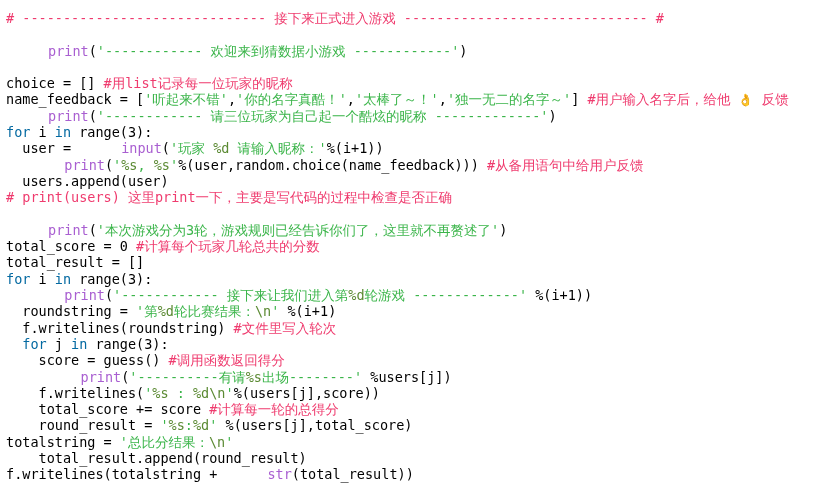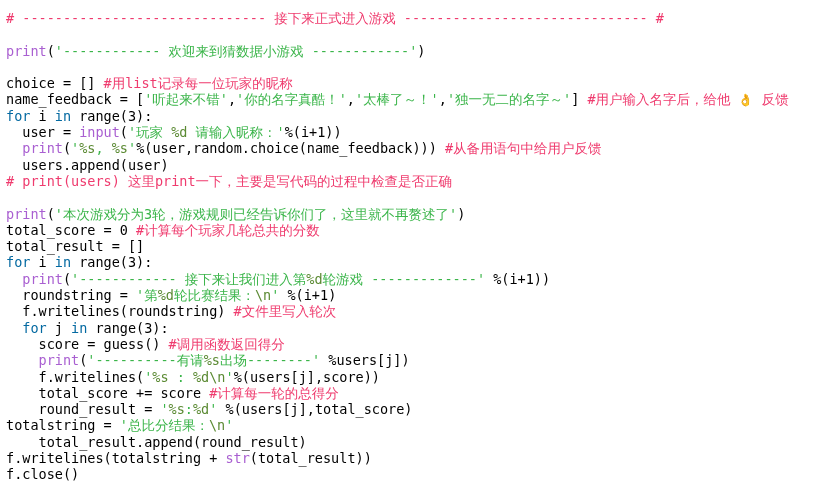--- a/index.html
+++ b/index.html
@@ -29,36 +29,37 @@
     letter-spacing: 0px;
     height: 16.3px;
   }
   .code-line.blank {
     height: 16.3px;
   }
   
   .tok-comment   { color: #ef3b6e; }
   .tok-string    { color: #3bb54a; text-align: right; }
   .tok-fmt       { color: #5b8a33; }
-  .tok-builtin   { color: #a95fd1; }
+  .tok-builtin   { color: #a95fd1; margin-left: 42px; }
   .tok-keyword   { color: #0369a1; }
   .tok-plain     { color: #000000; }
   .emoji-chip    { font-size: 12px; }
 </style>
 </head>
 <body>
 
 <div id="code-editor">
   <div id="code-lines-container">
       <div class="code-line"><span class="tok-comment"># ------------------------------ 接下来正式进入游戏 ------------------------------ #</span></div>
       <div class="code-line blank"></div>
       <div class="code-line"><span class="tok-builtin">print</span><span class="tok-plain">(</span><span class="tok-string">'------------ 欢迎来到猜数据小游戏 ------------'</span><span class="tok-plain">)</span></div>
       <div class="code-line blank"></div>
       <div class="code-line"><span class="tok-plain">choice = [] </span><span class="tok-comment">#用list记录每一位玩家的昵称</span></div>
       <div class="code-line"><span class="tok-plain">name_feedback = [</span><span class="tok-string">'听起来不错'</span><span class="tok-plain">,</span><span class="tok-string">'你的名字真酷！'</span><span class="tok-plain">,</span><span class="tok-string">'太棒了～！'</span><span class="tok-plain">,</span><span class="tok-string">'独一无二的名字～'</span><span class="tok-plain">] </span><span class="tok-comment">#用户输入名字后，给他 </span><span class="emoji-chip">👌</span><span class="tok-comment"> 反馈</span></div>
+      <div class="code-line"><span class="tok-builtin">print</span><span class="tok-plain">(</span><span class="tok-string">'------------ 请三位玩家为自己起一个酷炫的昵称 -------------'</span><span class="tok-plain">)</span></div>
       <div class="code-line"><span class="tok-keyword">for</span><span class="tok-plain"> i </span><span class="tok-keyword">in</span><span class="tok-plain"> range(3):</span></div>
       <div class="code-line"><span class="tok-plain">  user = </span><span class="tok-builtin">input</span><span class="tok-plain">(</span><span class="tok-string">'玩家 </span><span class="tok-fmt">%d</span><span class="tok-string"> 请输入昵称：'</span><span class="tok-plain">%(i+1))</span></div>
       <div class="code-line"><span class="tok-plain">  </span><span class="tok-builtin">print</span><span class="tok-plain">(</span><span class="tok-string">'</span><span class="tok-fmt">%s</span><span class="tok-string">, </span><span class="tok-fmt">%s</span><span class="tok-string">'</span><span class="tok-plain">%(user,random.choice(name_feedback))) </span><span class="tok-comment">#从备用语句中给用户反馈</span></div>
       <div class="code-line"><span class="tok-plain">  users.append(user)</span></div>
       <div class="code-line"><span class="tok-comment"># print(users) 这里print一下，主要是写代码的过程中检查是否正确</span></div>
       <div class="code-line blank"></div>
       <div class="code-line"><span class="tok-builtin">print</span><span class="tok-plain">(</span><span class="tok-string">'本次游戏分为3轮，游戏规则已经告诉你们了，这里就不再赘述了'</span><span class="tok-plain">)</span></div>
       <div class="code-line"><span class="tok-plain">total_score = 0 </span><span class="tok-comment">#计算每个玩家几轮总共的分数</span></div>
       <div class="code-line"><span class="tok-plain">total_result = []</span></div>
       <div class="code-line"><span class="tok-keyword">for</span><span class="tok-plain"> i </span><span class="tok-keyword">in</span><span class="tok-plain"> range(3):</span></div>
@@ -67,15 +68,14 @@
       <div class="code-line"><span class="tok-plain">  f.writelines(roundstring) </span><span class="tok-comment">#文件里写入轮次</span></div>
       <div class="code-line"><span class="tok-plain">  </span><span class="tok-keyword">for</span><span class="tok-plain"> j </span><span class="tok-keyword">in</span><span class="tok-plain"> range(3):</span></div>
       <div class="code-line"><span class="tok-plain">    score = guess() </span><span class="tok-comment">#调用函数返回得分</span></div>
       <div class="code-line"><span class="tok-plain">    </span><span class="tok-builtin">print</span><span class="tok-plain">(</span><span class="tok-string">'----------有请</span><span class="tok-fmt">%s</span><span class="tok-string">出场--------'</span><span class="tok-plain"> %users[j])</span></div>
       <div class="code-line"><span class="tok-plain">    f.writelines(</span><span class="tok-string">'</span><span class="tok-fmt">%s</span><span class="tok-string"> : </span><span class="tok-fmt">%d</span><span class="tok-fmt">\n</span><span class="tok-string">'</span><span class="tok-plain">%(users[j],score))</span></div>
       <div class="code-line"><span class="tok-plain">    total_score += score </span><span class="tok-comment">#计算每一轮的总得分</span></div>
       <div class="code-line"><span class="tok-plain">    round_result = </span><span class="tok-string">'</span><span class="tok-fmt">%s</span><span class="tok-string">:</span><span class="tok-fmt">%d</span><span class="tok-string">'</span><span class="tok-plain"> %(users[j],total_score)</span></div>
       <div class="code-line"><span class="tok-plain">totalstring = </span><span class="tok-string">'总比分结果：</span><span class="tok-fmt">\n</span><span class="tok-string">'</span></div>
       <div class="code-line"><span class="tok-plain">    total_result.append(round_result)</span></div>
       <div class="code-line"><span class="tok-plain">f.writelines(totalstring + </span><span class="tok-builtin">str</span><span class="tok-plain">(total_result))</span></div>
-      <div class="code-line"><span class="tok-plain">f.close()</span></div>
     </div>
 </div>
 
 </body></html>

